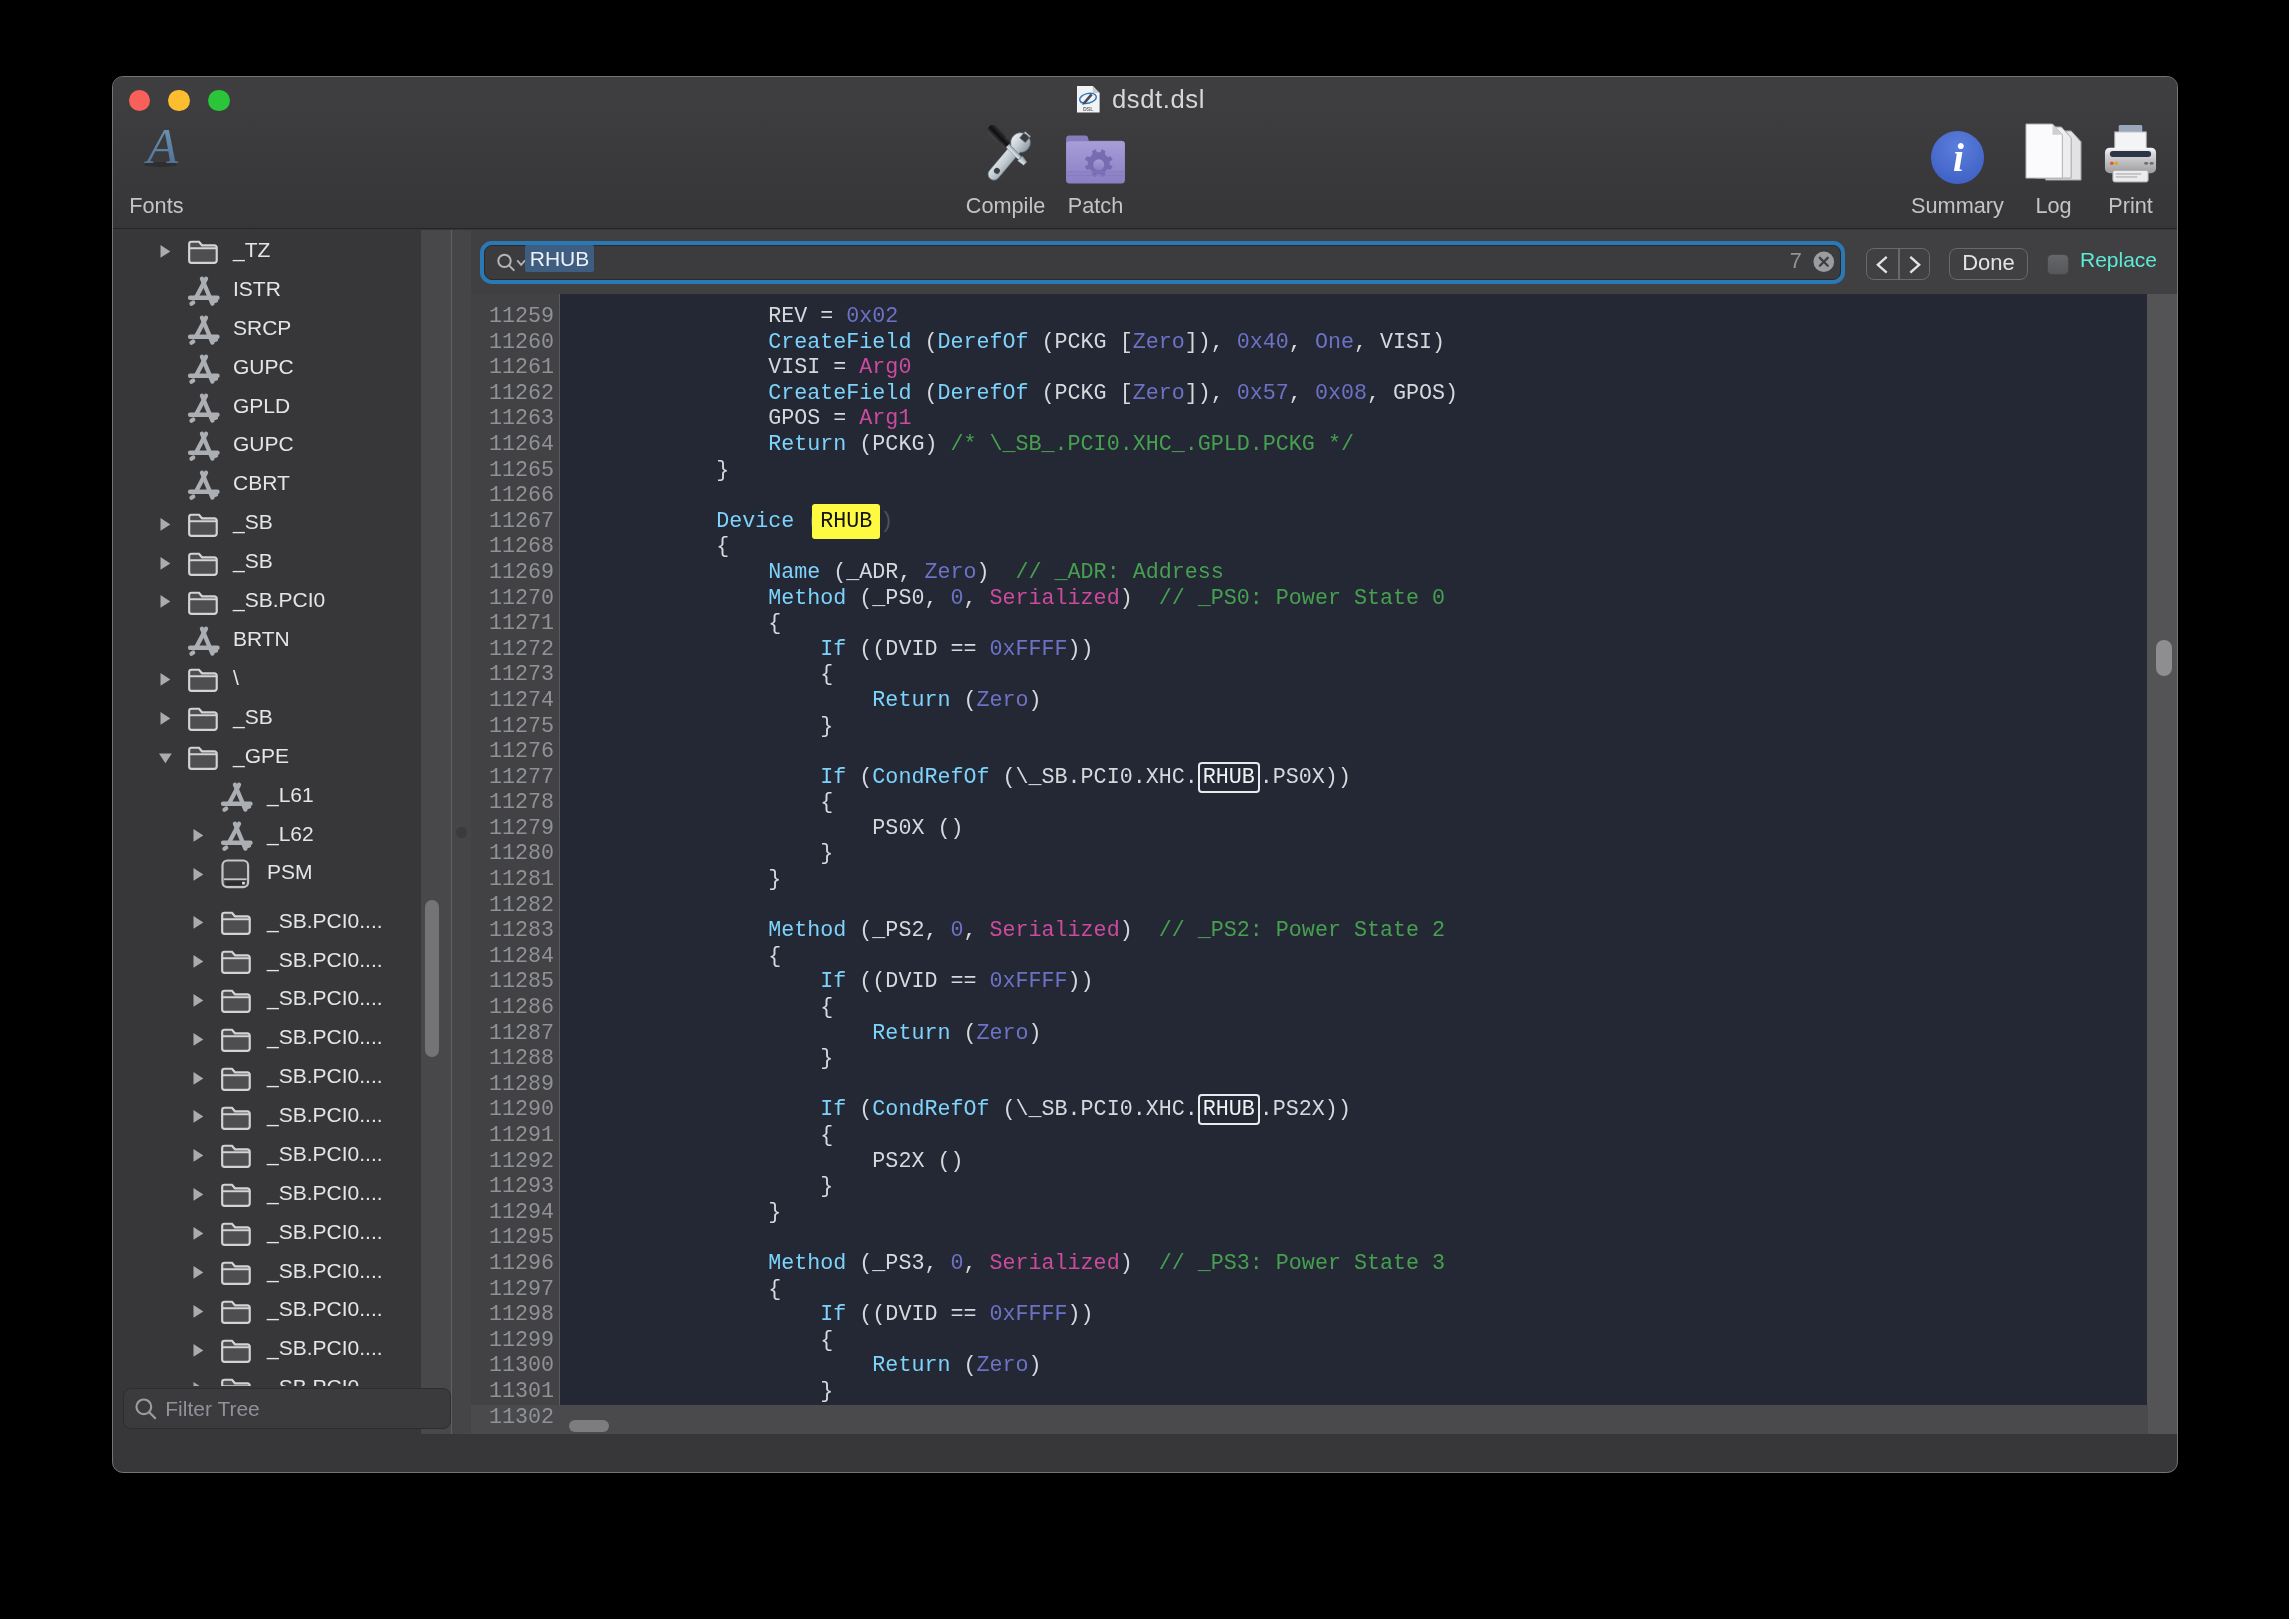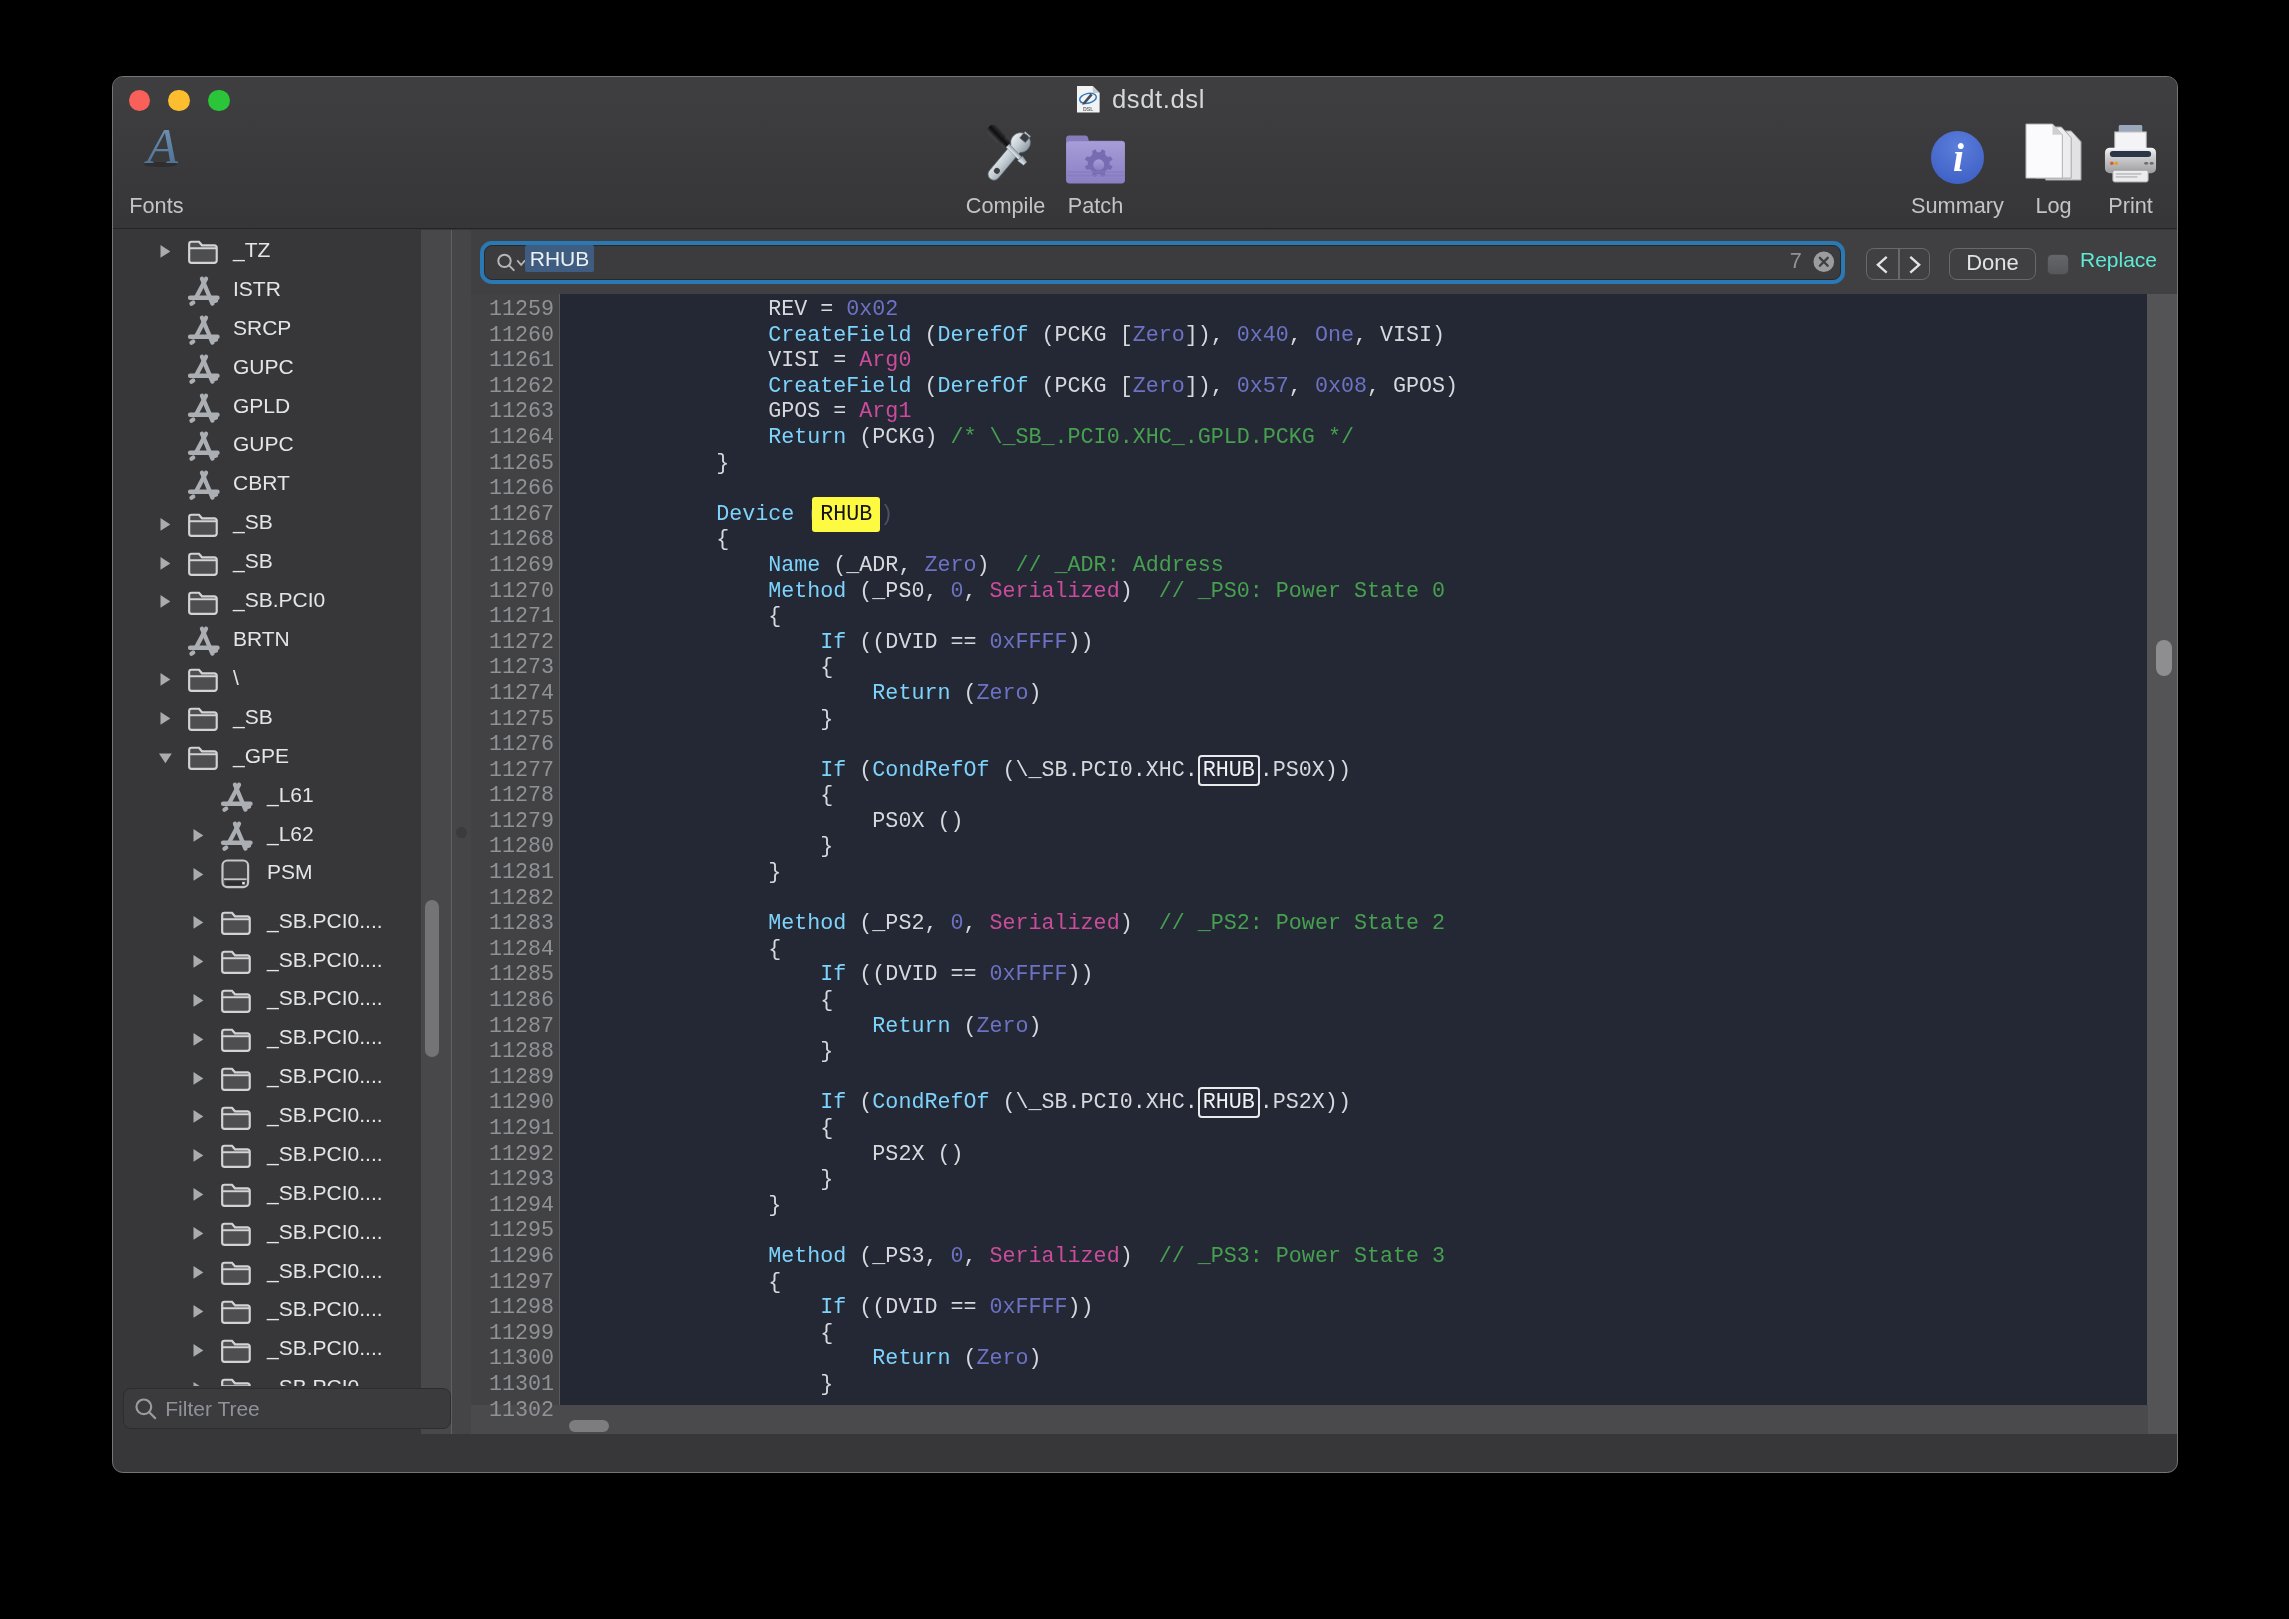--- a/index.html
+++ b/index.html
@@ -31,31 +31,31 @@
   background:#3c3c3e; border:1px solid #29292b; }
 #stext { position:absolute; left:45px; top:5.9px; font-size:21px; color:#eef1f4; }
 #stext .sel { background:#3e5d80; padding:2px 4.9px; border-radius:2px; }
 #scount { position:absolute; right:43px; top:6.9px; font-size:21.7px; color:#939496; }
 #sclear { position:absolute; right:8.9px; top:8.9px; }
 .fbtn { position:absolute; top:17.7px; height:32.5px; border:1.5px solid #69696c; border-radius:7.9px;
   color:#e2e3e5; font-size:22px; text-align:center; }
 #navseg { left:1395px; width:64px; }
 #navseg .d { position:absolute; left:50%; top:0; width:1.5px; height:100%; background:#69696c; }
 #navseg svg { margin-top:5.9px; }
-#donebtn { left:1478px; width:87px; line-height:28.6px; }
+#donebtn { left:1478px; width:79px; line-height:28.6px; }
 #repchk { position:absolute; left:1576px; top:23.6px; width:21.7px; height:21.7px; border-radius:4.9px;
   background:linear-gradient(#65666a,#56575b); border:1px solid #45454a; }
 #replab { position:absolute; left:1609px; top:17.7px; font-size:21px; color:#5eead4; }
 #gutter { position:absolute; left:358px; top:217px; width:89px; height:1111px; background:#424245; border-right:1px solid #595a5e; }
 #navy { position:absolute; left:447px; top:217px; width:1587px; height:1111px; background:#232834; }
 #rtrack { position:absolute; left:2034px; top:217px; width:30.5px; height:1140px; background:#545456; }
 #rthumb { position:absolute; left:2043px; top:563px; width:15.8px; height:36px; border-radius:7.9px; background:#8e8e90; }
 #bstrip { position:absolute; left:358px; top:1328px; width:1677px; height:28.6px; background:#4a4a4d; }
 #bthumb { position:absolute; left:456px; top:1343px; width:40px; height:11.8px; border-radius:5.9px; background:#7d7d7f; }
-pre { font-family:"Liberation Mono", monospace; font-size:21.7px; line-height:25.6px; }
+pre { font-family:"Liberation Mono", monospace; font-size:21.7px; line-height:25.6px;margin-top:7px; }
 #gnums { position:absolute; left:358px; top:220px; width:83px; text-align:right; color:#8f9297; }
 #code { position:absolute; left:447px; top:220px; color:#d5d8dd; }
 #code .k { color:#7dd3fc; }
 #code .n { color:#6d72c5; }
 #code .m { color:#cb4b9c; }
 #code .c { color:#46a050; }
 #code .dim { color:#4b5161; }
 #code .hl { background:#fdfa41; color:#141414; padding:4.9px 7.9px; margin-left:-7.9px; border-radius:3px; }
 #code .bx { border:2px solid #e9eaec; border-radius:3.9px; padding:1px 3px; color:#f0f1f3; }
 #status { position:absolute; left:0; bottom:0; width:100%; height:40px; background:#3b3b3d;

